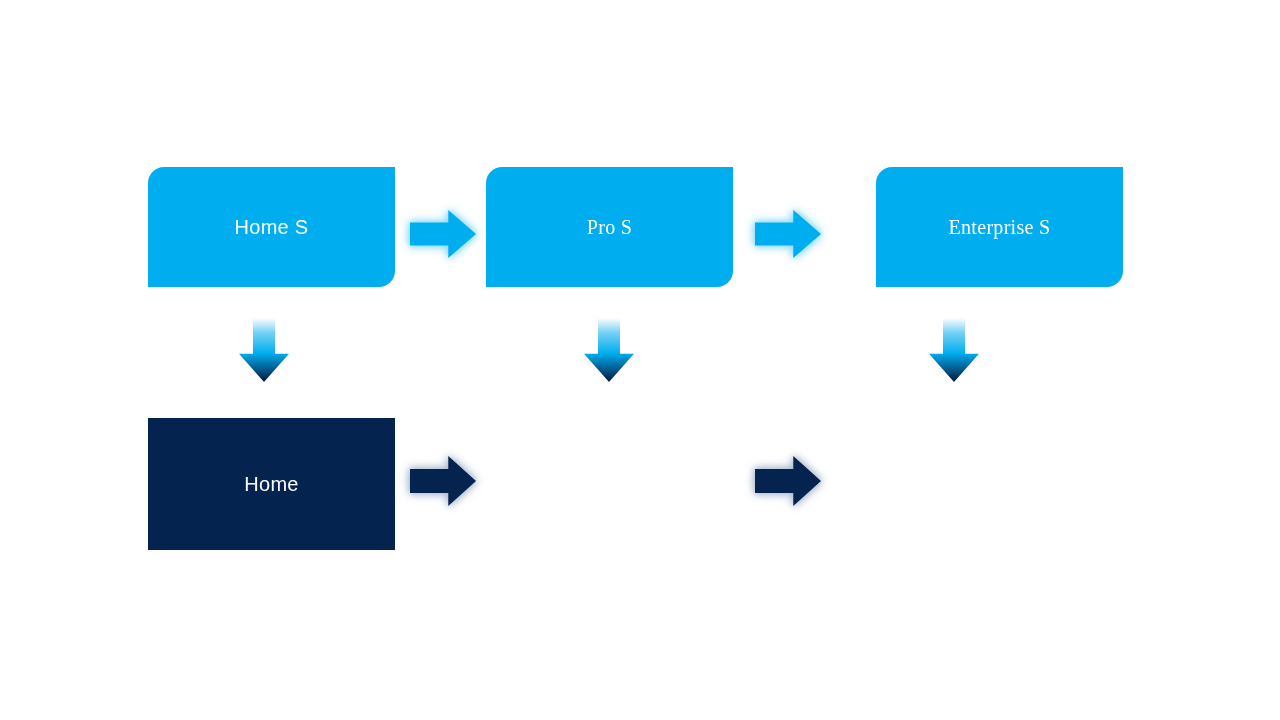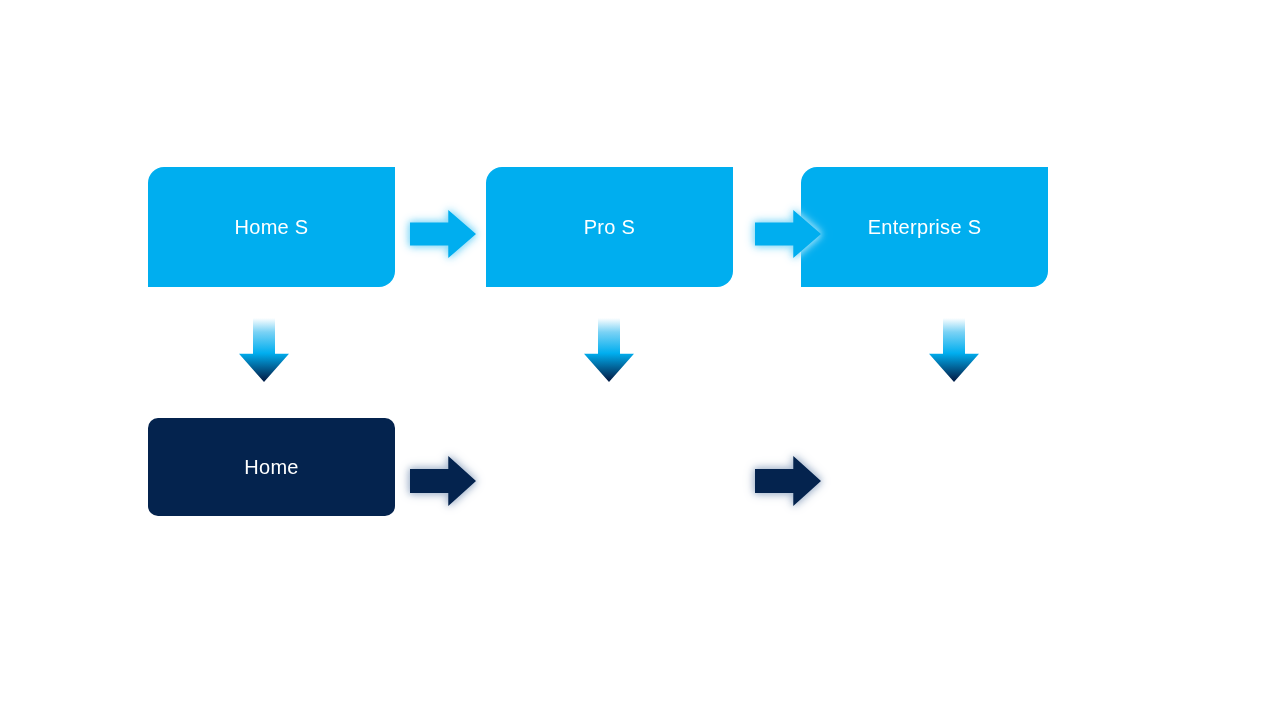--- a/index.html
+++ b/index.html
@@ -30,27 +30,27 @@
     text-align: center;
   }
   .node.top {
     top: 167px;
     height: 120px;
     background: var(--top-box-fill, #00AEEF);
     border-radius: 16px 0 16px 0;
   }
   .node.bottom {
     top: 418px;
-    height: 98px;
+    height: 132px;
     background: var(--bottom-box-fill, #04234E);
-    border-radius: 10px;
+    border-radius: 0;
   }
   .col1 { left: 126px; margin-left: 22px; }
-  .col2 { left: 486px; }
-  .col3 { left: 801px; }
+  .col2 { left: 486px; font-family: Liberation Serif, serif; }
+  .col3 { left: 876px; font-family: Liberation Serif, serif; }
 
   .arrow-right {
     position: absolute;
     width: 66px;
     height: 48px;
     clip-path: polygon(0 26%, 58% 26%, 58% 0, 100% 50%, 58% 100%, 58% 74%, 0 74%);
   }
   .arrow-right.top-row {
     top: 210px;
     background: var(--top-arrow-fill, #00AEEF);

